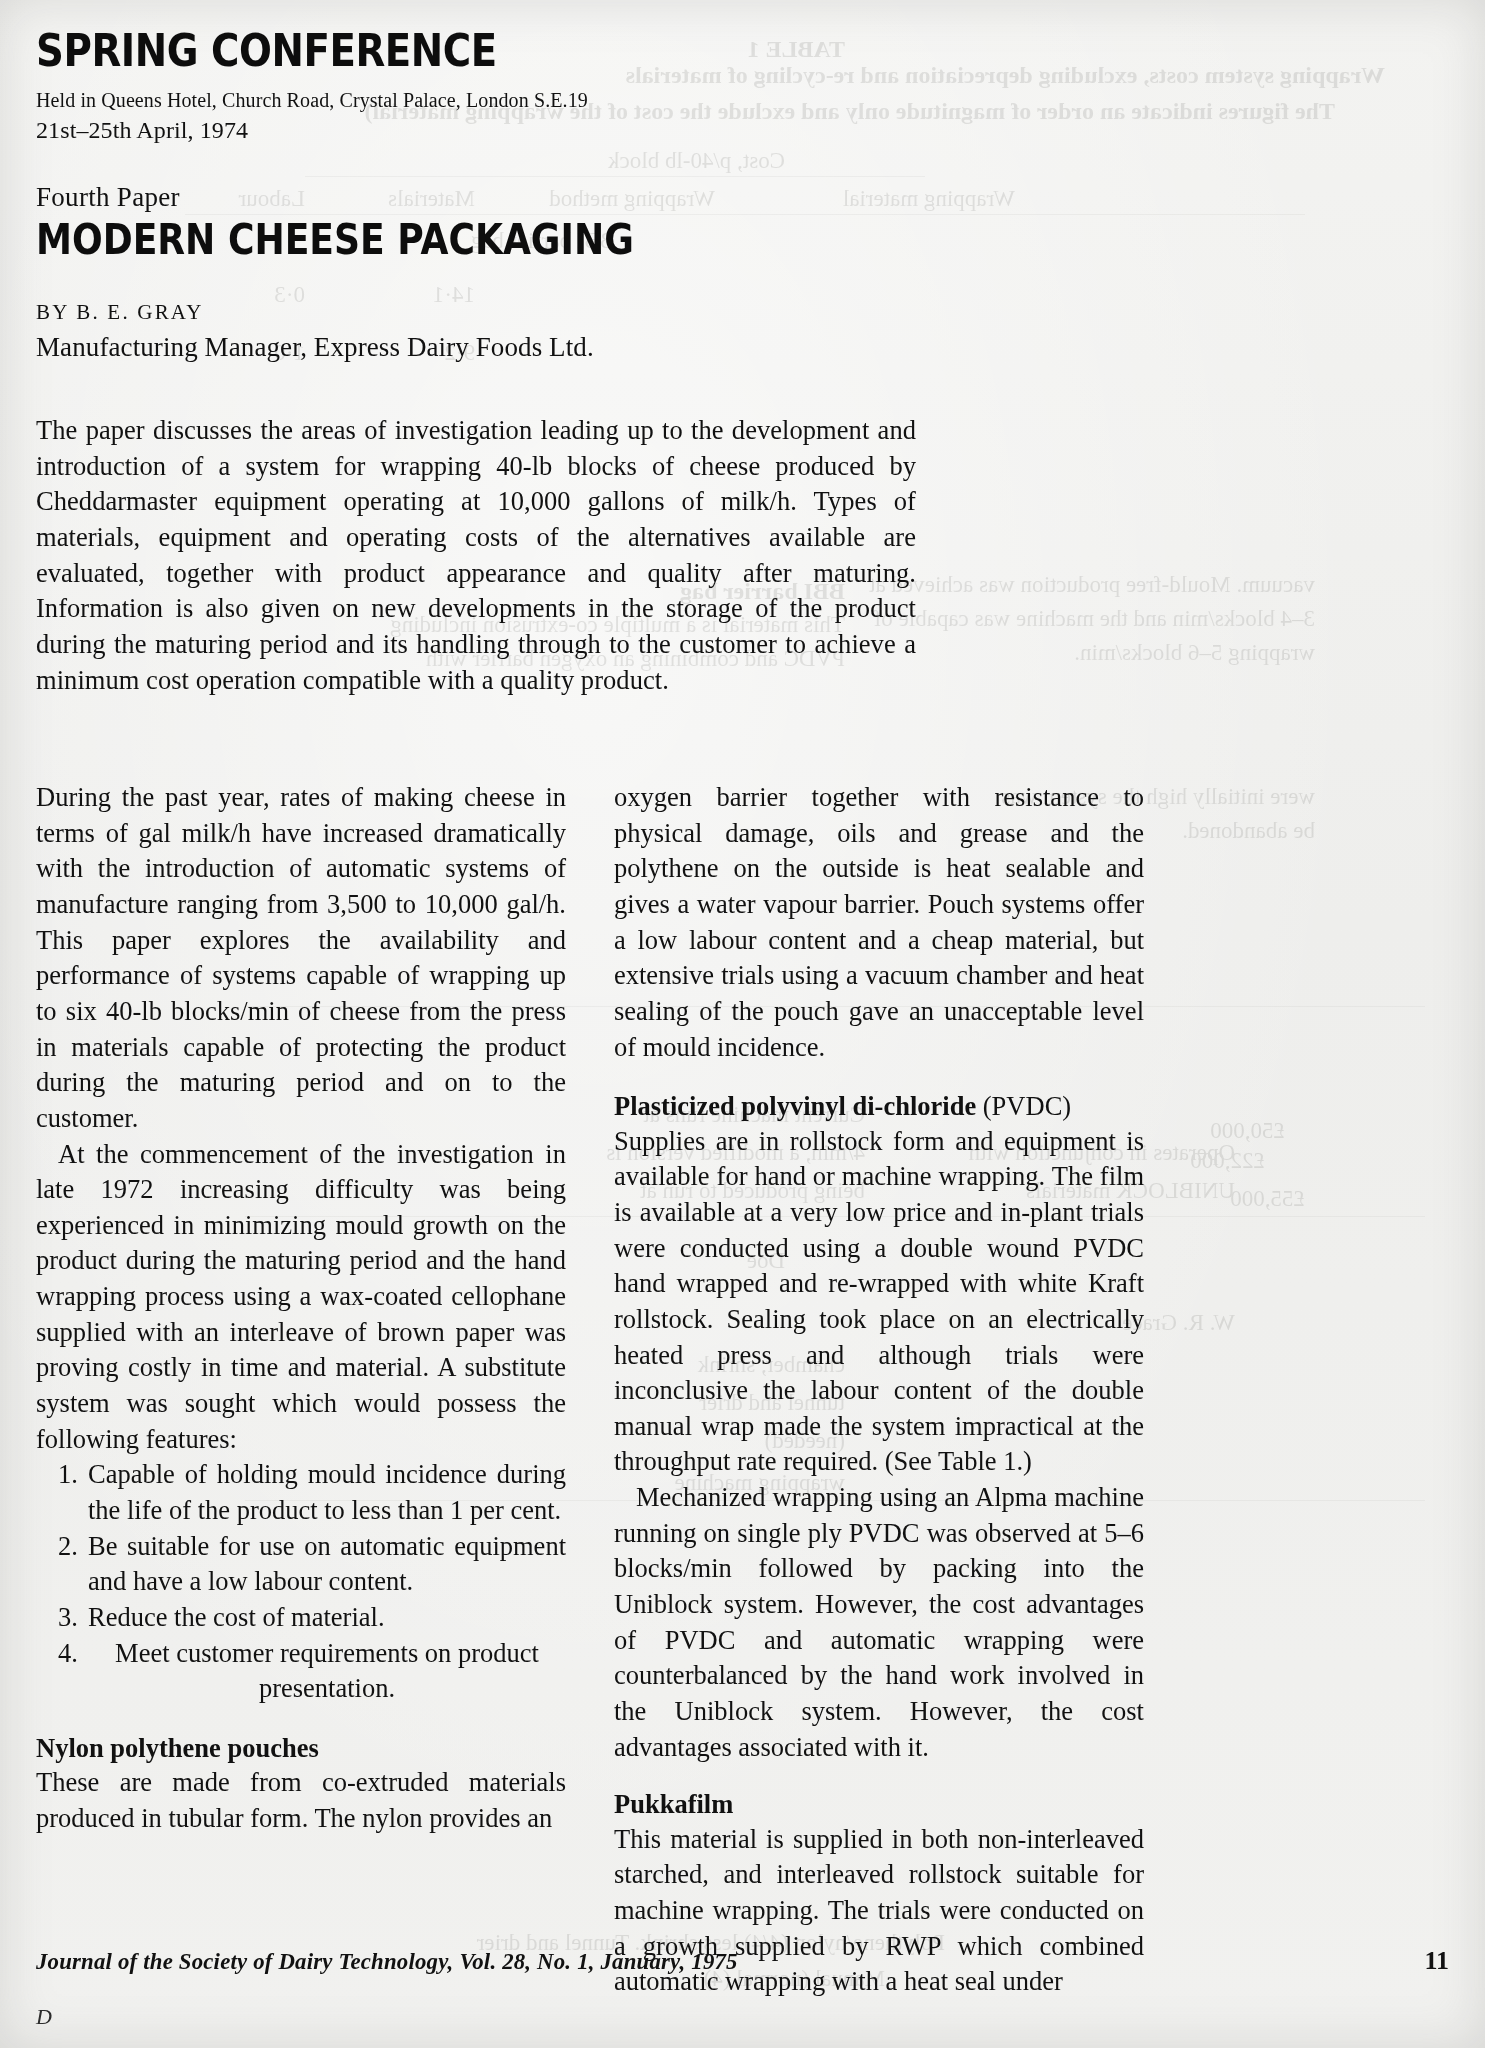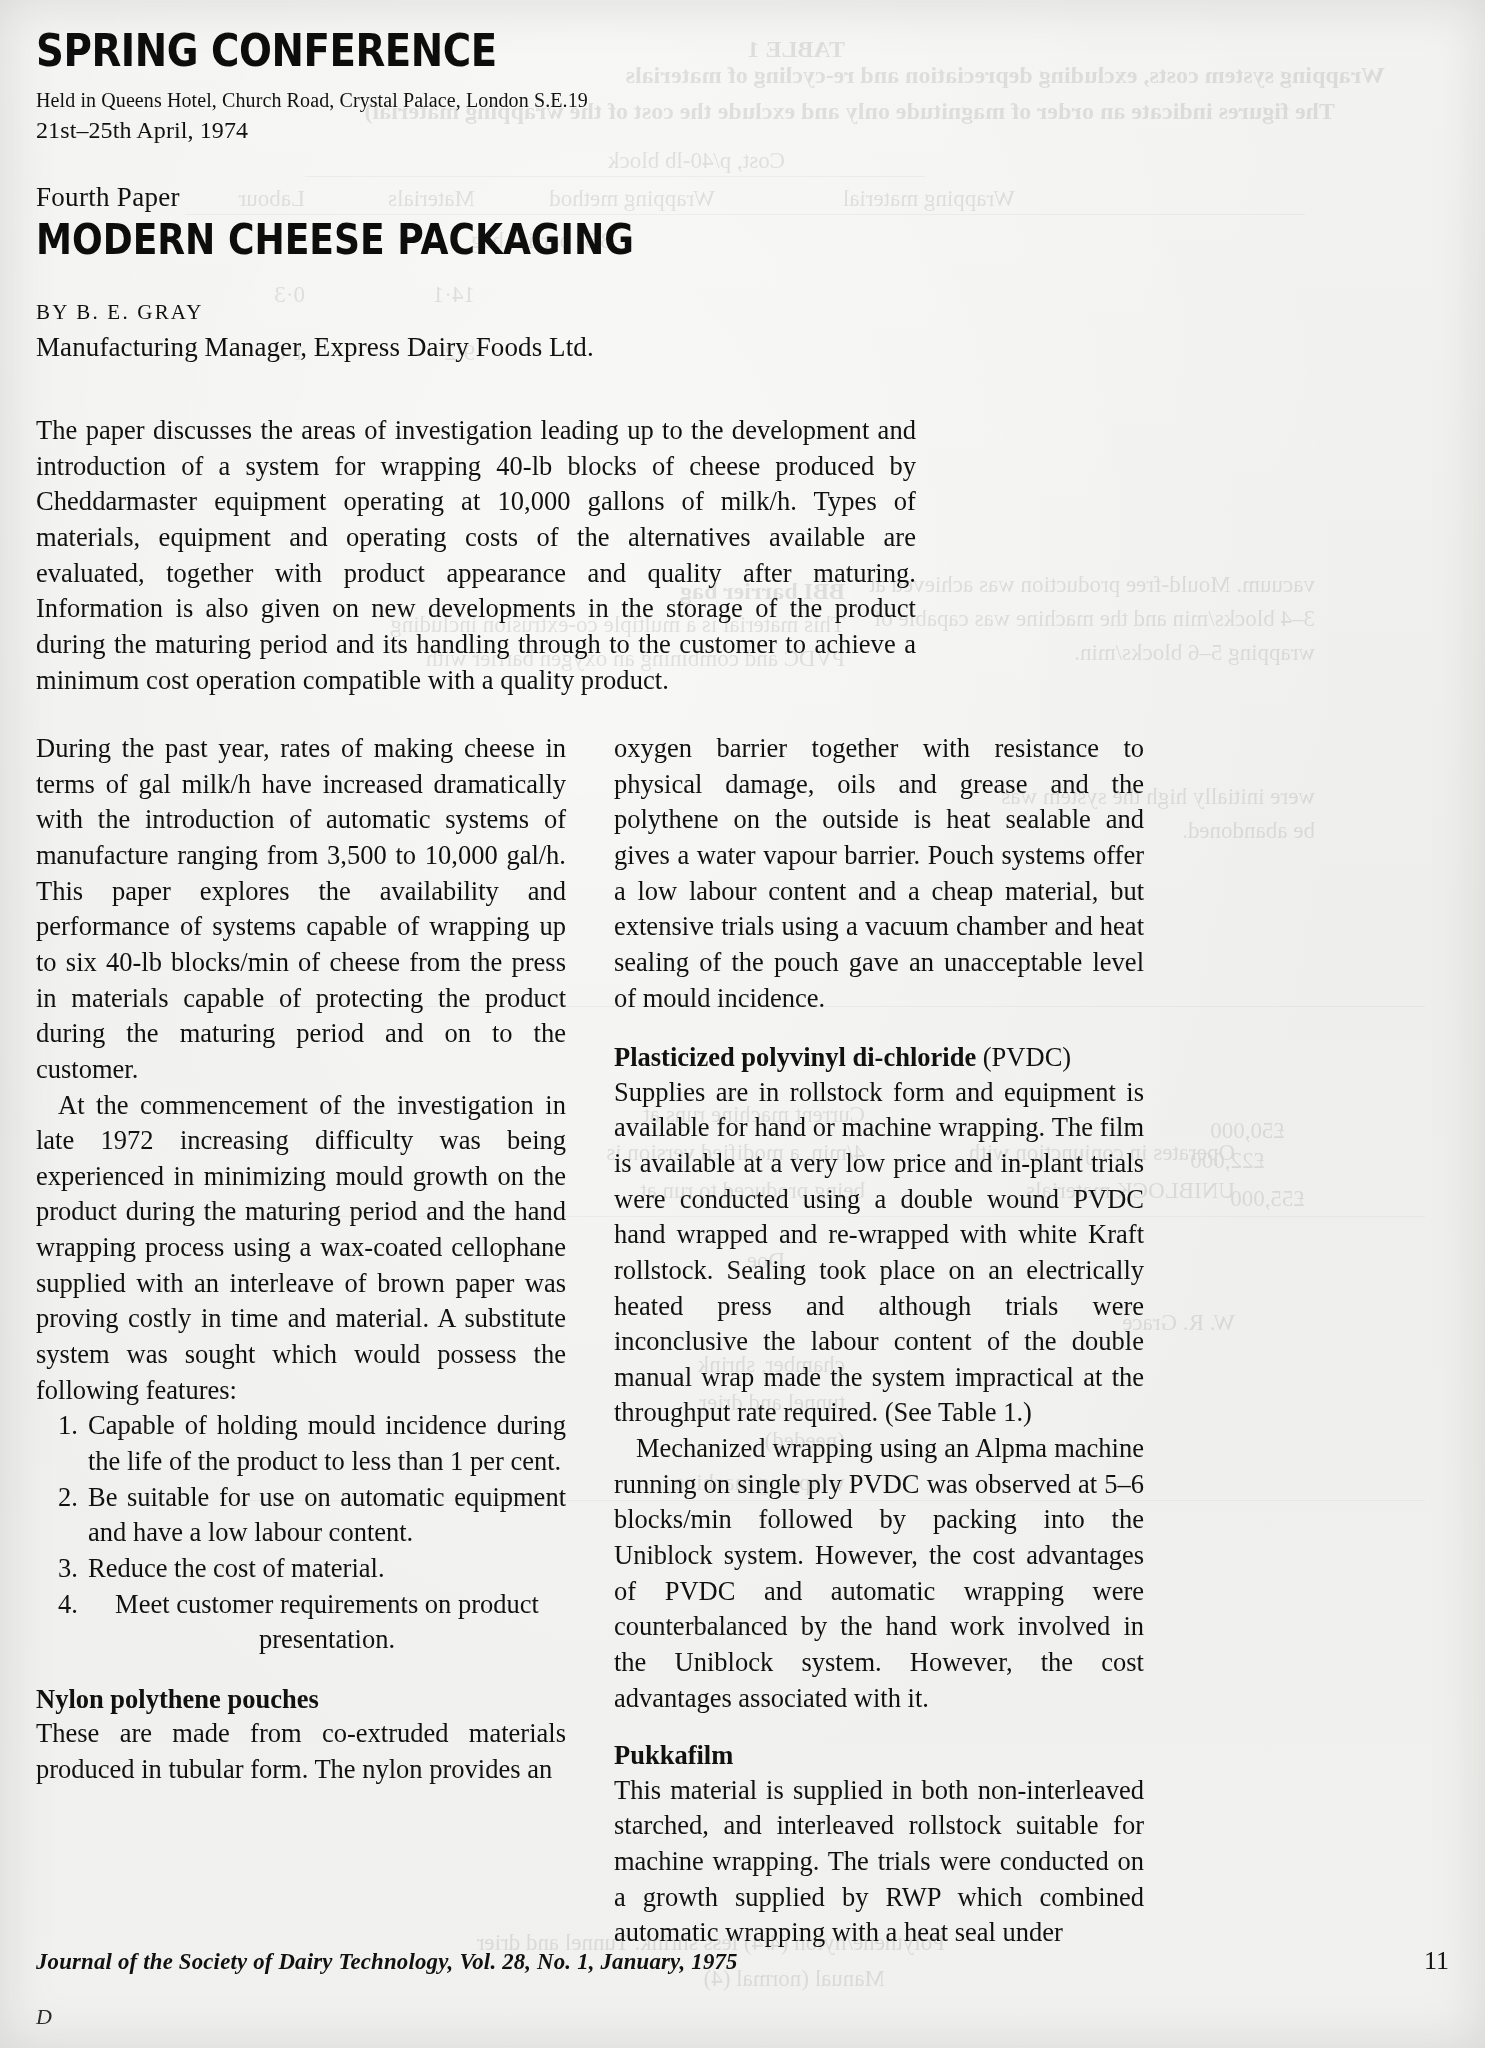--- a/index.html
+++ b/index.html
@@ -98,21 +98,21 @@
     font-size: 26.5px;
     line-height: 1.345;
     text-align: justify;
     text-justify: inter-word;
     letter-spacing: 0.05px;
   }
 
   
   .columns {
     display: flex;
-    margin-top: 33px;
+    margin-top: 82px;
     width: 1412px;
   }
   .col {
     width: 530px;
     font-size: 26.5px;
     line-height: 1.345;
     text-align: justify;
     text-justify: inter-word;
   }
   .col-left { margin-right: 48px; }
@@ -167,21 +167,21 @@
   .footer-ref {
     font-style: italic;
     font-weight: bold;
     font-size: 24px;
     letter-spacing: 0.2px;
     transform: scaleX(0.95);
     transform-origin: left center;
   }
   .folio {
     font-size: 26px;
-    font-weight: normal;
+    font-weight: bold;
   }
   .signature-mark {
     position: absolute;
     left: 36px;
     bottom: 18px;
     font-size: 22px;
     font-style: italic;
     color: #2a2a2a;
   }
 

